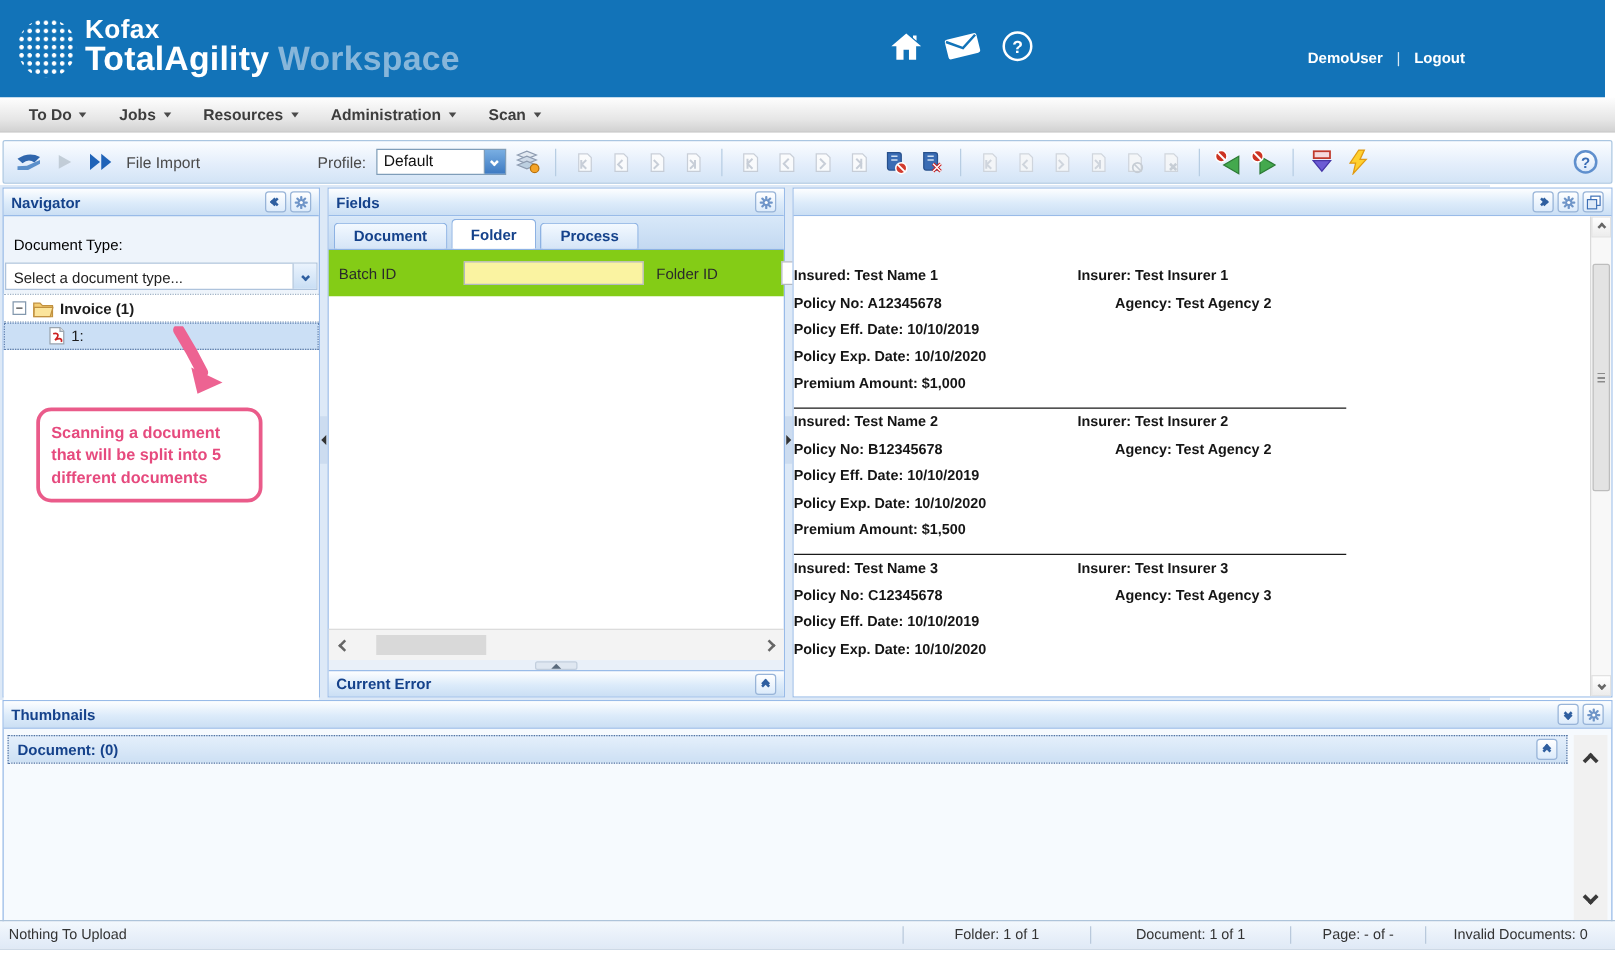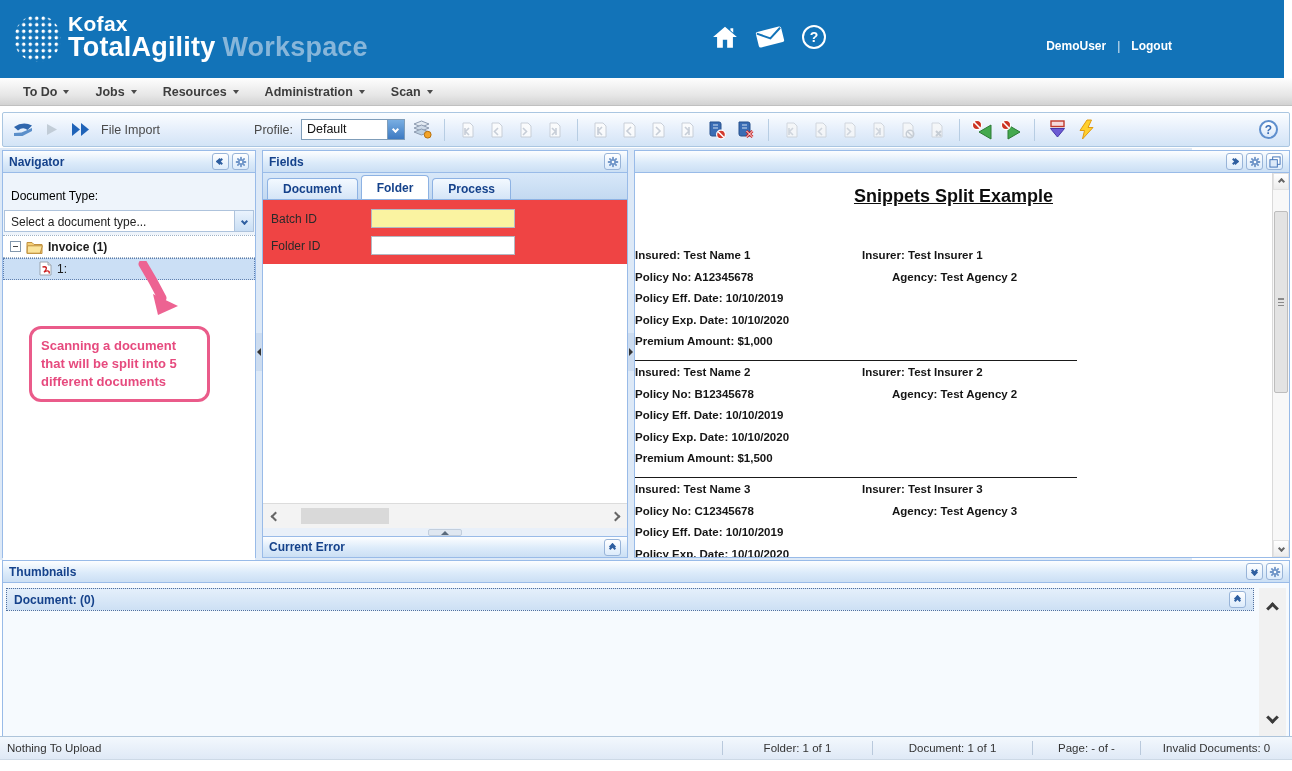--- a/index.html
+++ b/index.html
@@ -104,21 +104,21 @@
   .callout-arrow{ position:absolute; left:126px; top:110px; }
 
   
   .fields{ left:262px; top:2px; width:366px; height:408px; }
   .tab-strip{ height:27px; background:linear-gradient(#d8e8f9,#c3d9f1); border-bottom:1px solid #8db2e3;
               display:flex; align-items:flex-end; padding:3px 4px 0; gap:3px; }
   .tab{ height:21px; padding:0 15px; display:flex; align-items:center; font-size:12px; font-weight:bold;
         color:#15428b; border:1px solid #8db2e3; border-bottom:none; border-radius:4px 4px 0 0;
         background:linear-gradient(#f3f9ff,#d5e5f7); cursor:pointer;margin-top:24px; }
   .tab.active{ background:#fff; height:24px; }
-  .fields-body{ padding:9px 6px; display:flex; flex-direction:column; gap:8px; background:#ef4444; }
+  .fields-body{ padding:9px 6px; display:flex; flex-direction:row; gap:8px; background:#84cc16; }
   .field-row{ display:flex; align-items:center; font-size:12px; color:#2a2a2a; }
   .field-label{ width:102px; padding-left:2px; }
   .field-input{ width:144px; height:19px; border:1px solid #b3b8c2; background:#fff;
                 font:12px "Liberation Sans",sans-serif; padding:0 4px; }
   .field-input.required{ background:#faf3a1; }
   .h-scroll{ position:absolute; left:0; width:364px; top:352px; height:25px; background:#f3f3f3;
              border-top:1px solid #dcdcdc; }
   .h-arrow{ position:absolute; top:0; width:24px; height:25px; display:flex; align-items:center;
             justify-content:center; cursor:pointer; }
   .h-thumb{ position:absolute; left:38px; top:4px; width:88px; height:16px; background:#d9d9d9; cursor:grab; }
@@ -576,21 +576,20 @@
           <span class="tool-btn">
             <svg width="12" height="12" viewBox="0 0 13 13">
                 <rect x="4" y="1" width="8" height="8" fill="#fff" stroke="#3a6db5"></rect>
                 <rect x="1" y="4" width="8" height="8" fill="#dce9f8" stroke="#3a6db5"></rect>
               </svg>
           </span>
         </span>
       </div>
       <div class="viewer-body">
         <div class="doc">
-          <div class="doc-title">Snippets Split Example</div>
           <div class="records">
             <div class="record">
               <div class="rec-row">
                   <span class="rec-left">Insured:  Test Name 1</span>
                   <span class="rec-right">Insurer: Test Insurer  1</span>
                 </div>
               <div class="rec-row">
                   <span class="rec-left">Policy No:  A12345678</span>
                   <span class="rec-right agency">Agency: Test Agency 2</span>
                 </div>

